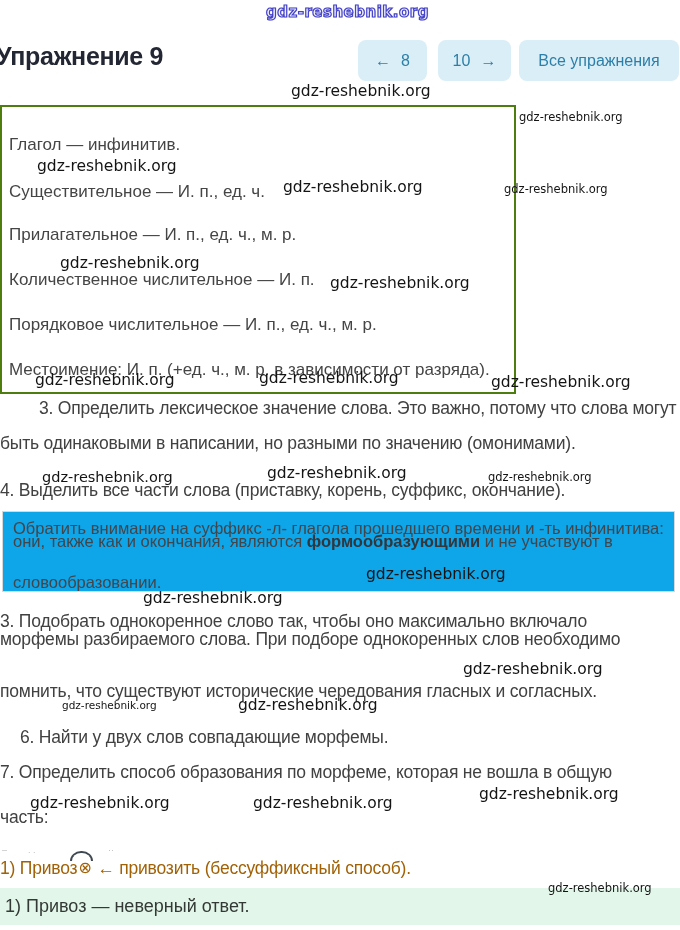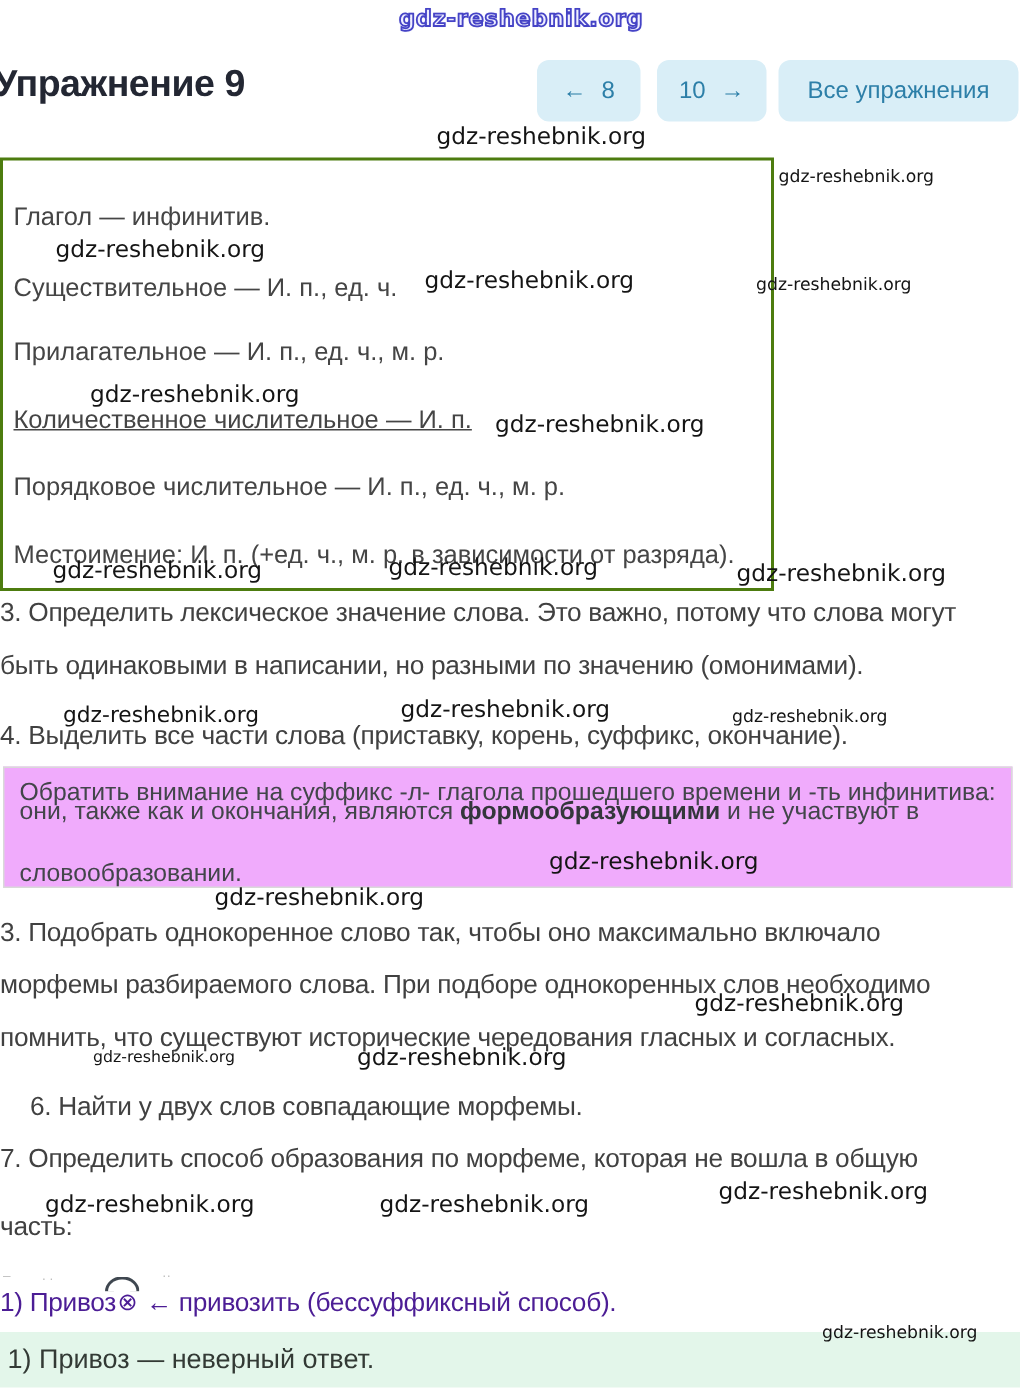--- a/index.html
+++ b/index.html
@@ -40,33 +40,33 @@
 
   
   .morph-box {
     position:absolute; left:0; top:105px; width:516px; height:289px;
     border:2px solid #4d7c0f; background:#ffffff; box-sizing:border-box;
   }
   .morph-line { position:absolute; left:7px; font-size:17px; color:#454545; white-space:nowrap; }
 
   .note-box {
     position:absolute; left:2px; top:511px; width:673px; height:81px;
-    border:1px solid #d9d9d9; background:#f0abfc; box-sizing:border-box;
+    border:1px solid #d9d9d9; background:#0ea5e9; box-sizing:border-box;
   }
   .note-line { position:absolute; left:10px; font-size:16.5px; color:#42454a; white-space:nowrap; }
   .note-bold { font-weight:700; color:#33363b; }
 
   
   .tline {
     position:absolute; left:0; font-size:17.5px; color:#414141;
     white-space:nowrap; letter-spacing:-0.2px;
   }
 
   
-  .deriv { font-size:17.5px; color:#4c1d95; }
+  .deriv { font-size:17.5px; color:#a16207; }
   .zero-suffix { position:relative; display:inline-block; font-size:16px; top:-1px; margin:0 1px; }
   .zero-suffix .hat {
     position:absolute; left:-8px; right:-1px; top:-7px; height:8px;
     border:2px solid #3f4750; border-bottom:none;
     border-radius:100% 100% 0 0 / 200% 200% 0 0;
   }
 
   
   .answer-row {
     position:absolute; left:0; top:888px; width:680px; height:37px;
@@ -98,56 +98,56 @@
 </button>
 <button class="nav-btn btn-all">Все упражнения</button>
 
 <span class="wm wm-16" style="left:291px; top:82px;">gdz-reshebnik.org</span>
 <span class="wm wm-12" style="left:519px; top:110px;">gdz-reshebnik.org</span>
 
 <div class="morph-box">
   <div class="morph-line" style="top:28px;">Глагол — инфинитив.</div>
   <div class="morph-line" style="top:75px;">Существительное — И. п., ед. ч.</div>
   <div class="morph-line" style="top:118px;">Прилагательное — И. п., ед. ч., м. р.</div>
-  <div class="morph-line" style="top:163px;text-decoration:underline;">Количественное числительное — И. п.</div>
+  <div class="morph-line" style="top:163px;">Количественное числительное — И. п.</div>
   <div class="morph-line" style="top:208px;">Порядковое числительное — И. п., ед. ч., м. р.</div>
   <div class="morph-line" style="top:253px;">Местоимение: И. п. (+ед. ч., м. р. в зависимости от разряда).</div>
 </div>
 
 <span class="wm wm-16" style="left:37px;  top:157px;">gdz-reshebnik.org</span>
 <span class="wm wm-16" style="left:283px; top:178px;">gdz-reshebnik.org</span>
 <span class="wm wm-12" style="left:504px; top:182px;">gdz-reshebnik.org</span>
 <span class="wm wm-16" style="left:60px;  top:254px;">gdz-reshebnik.org</span>
 <span class="wm wm-16" style="left:330px; top:274px;">gdz-reshebnik.org</span>
 <span class="wm wm-16" style="left:35px;  top:371px;">gdz-reshebnik.org</span>
 <span class="wm wm-16" style="left:259px; top:369px;">gdz-reshebnik.org</span>
 <span class="wm wm-16" style="left:491px; top:373px;">gdz-reshebnik.org</span>
 
-<div class="tline" style="top:398px;">3. Определить лексическое значение слова. Это важно, потому что слова могут</div>
+<div class="tline" style="top:398px;margin-left:39px;">3. Определить лексическое значение слова. Это важно, потому что слова могут</div>
 <div class="tline" style="top:433px;">быть одинаковыми в написании, но разными по значению (омонимами).</div>
 
 <span class="wm wm-15" style="left:42px;  top:469px;">gdz-reshebnik.org</span>
 <span class="wm wm-16" style="left:267px; top:464px;">gdz-reshebnik.org</span>
 <span class="wm wm-12" style="left:488px; top:470px;">gdz-reshebnik.org</span>
 
 <div class="tline" style="top:480px;">4. Выделить все части слова (приставку, корень, суффикс, окончание).</div>
 
 <div class="note-box">
   <div class="note-line" style="top:7px;">Обратить внимание на суффикс -л- глагола прошедшего времени и -ть инфинитива:</div>
   <div class="note-line" style="top:20px;">
     <span>они, также как и окончания, являются </span><span class="note-bold">формообразующими</span><span> и не участвуют в</span>
   </div>
   <div class="note-line" style="top:61px;">словообразовании.</div>
 </div>
 
 <span class="wm wm-16" style="left:366px; top:565px;">gdz-reshebnik.org</span>
 <span class="wm wm-16" style="left:143px; top:589px;">gdz-reshebnik.org</span>
 
 <div class="tline" style="top:611px;">3. Подобрать однокоренное слово так, чтобы оно максимально включало</div>
-<div class="tline" style="top:646px;">морфемы разбираемого слова. При подборе однокоренных слов необходимо</div>
+<div class="tline" style="top:629px;">морфемы разбираемого слова. При подборе однокоренных слов необходимо</div>
 <div class="tline" style="top:681px;">помнить, что существуют исторические чередования гласных и согласных.</div>
 
 <span class="wm wm-16" style="left:463px; top:660px;">gdz-reshebnik.org</span>
 <span class="wm wm-11" style="left:62px;  top:699px;">gdz-reshebnik.org</span>
 <span class="wm wm-16" style="left:238px; top:696px;">gdz-reshebnik.org</span>
 
 <div class="tline" style="top:727px;padding-left:20px;">6. Найти у двух слов совпадающие морфемы.</div>
 
 <div class="tline" style="top:762px;">7. Определить способ образования по морфеме, которая не вошла в общую</div>
 <span class="wm wm-16" style="left:479px; top:785px;">gdz-reshebnik.org</span>

